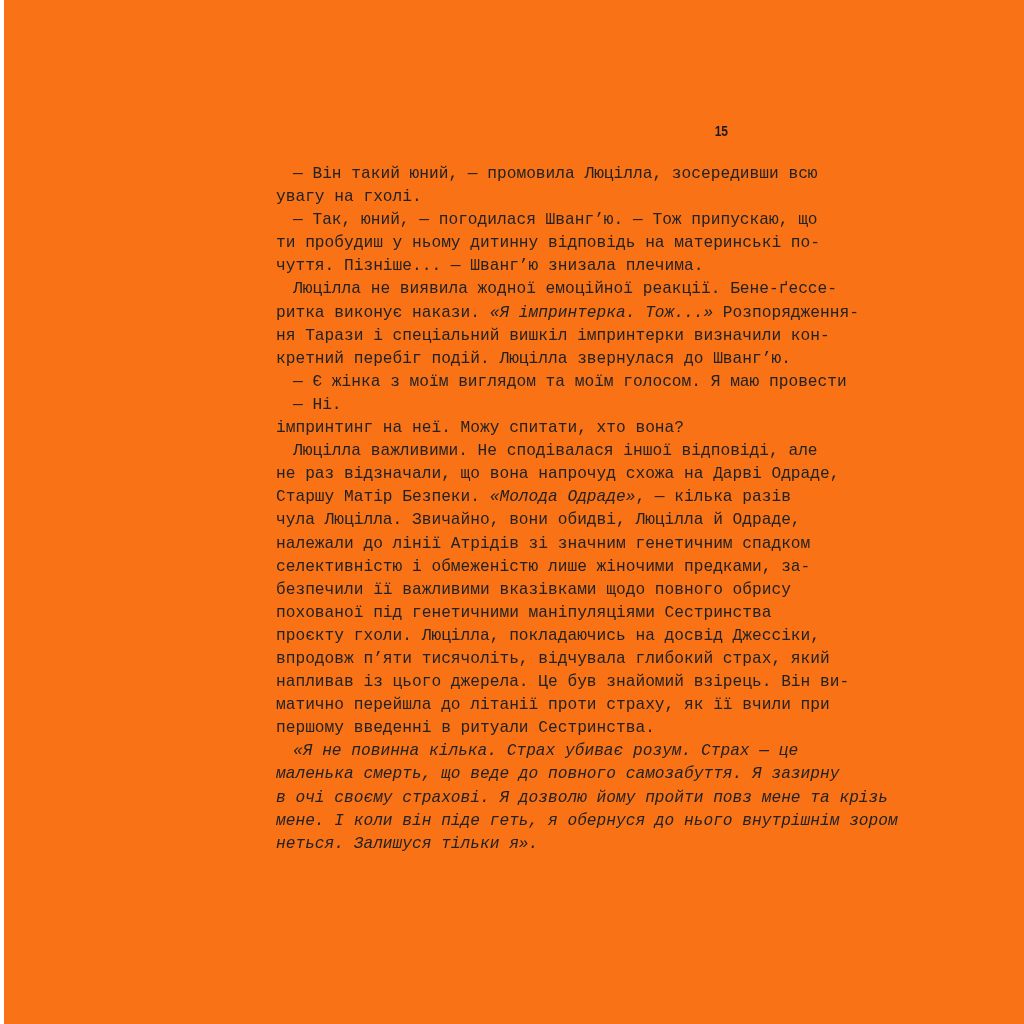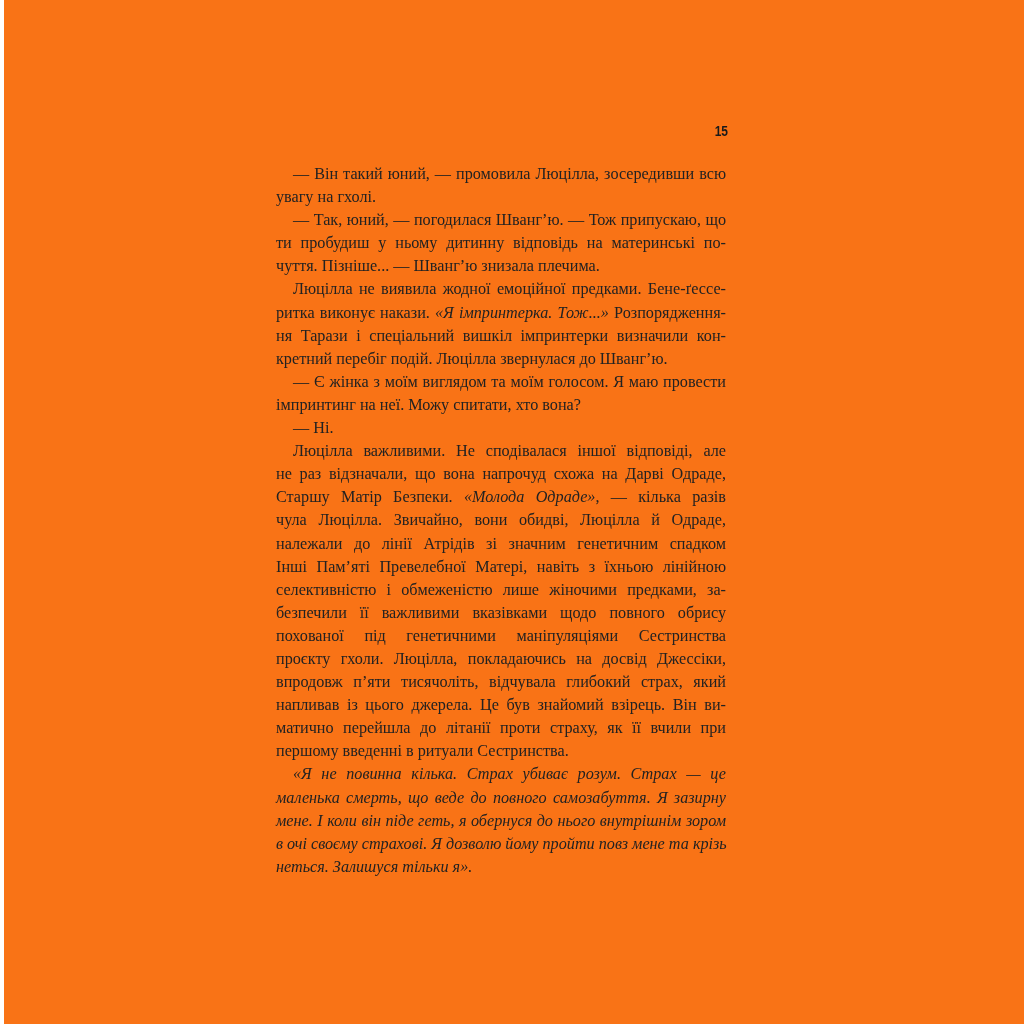--- a/index.html
+++ b/index.html
@@ -11,58 +11,57 @@
     position: absolute; left: 700px; top: 122px; width: 24px; text-align: right;
     font-family: "Liberation Sans", sans-serif; font-weight: bold; font-size: 15px;
     color: #1a1a1a; transform: scaleX(0.8); transform-origin: right center;
   }
   .text-block {
     position: absolute; left: 272px; top: 163px; width: 450px;
     font-family: "Liberation Serif", serif; font-size: 16.2px; color: #222222;
   }
   .line {
     height: 23.1px; line-height: 23.1px; white-space: nowrap;
-    text-align: justify; text-align-last: justify; overflow: visible;
+    text-align: justify; text-align-last: justify; overflow: visible; font-family: Liberation Mono, monospace;
   }
   .line.last { text-align-last: left; }
   .line.indent { padding-left: 17px; }
   .line.italic { font-style: italic; }
   .it { font-style: italic; }
 </style>
 </head>
 <body>
 
 <div class="page">
   <div class="page-number">15</div>
   <div class="text-block" id="text-block">
       <div class="line indent"><span>— Він такий юний, — промовила Люцілла, зосередивши всю</span></div>
       <div class="line last"><span>увагу на гхолі.</span></div>
       <div class="line indent"><span>— Так, юний, — погодилася Шванг’ю. — Тож припускаю, що</span></div>
       <div class="line"><span>ти пробудиш у ньому дитинну відповідь на материнські по-</span></div>
       <div class="line last"><span>чуття. Пізніше... — Шванг’ю знизала плечима.</span></div>
-      <div class="line indent"><span>Люцілла не виявила жодної емоційної предками. Бене-ґессе-</span></div>
+      <div class="line indent"><span>Люцілла не виявила жодної емоційної реакції. Бене-ґессе-</span></div>
       <div class="line"><span>ритка виконує накази. </span><span class="it">«Я імпринтерка. Тож...»</span><span> Розпорядження-</span></div>
       <div class="line"><span>ня Тарази і спеціальний вишкіл імпринтерки визначили кон-</span></div>
       <div class="line last"><span>кретний перебіг подій. Люцілла звернулася до Шванг’ю.</span></div>
       <div class="line indent"><span>— Є жінка з моїм виглядом та моїм голосом. Я маю провести</span></div>
+      <div class="line indent last"><span>— Ні.</span></div>
       <div class="line last"><span>імпринтинг на неї. Можу спитати, хто вона?</span></div>
-      <div class="line indent last"><span>— Ні.</span></div>
       <div class="line indent"><span>Люцілла важливими. Не сподівалася іншої відповіді, але</span></div>
       <div class="line"><span>не раз відзначали, що вона напрочуд схожа на Дарві Одраде,</span></div>
       <div class="line"><span>Старшу Матір Безпеки. </span><span class="it">«Молода Одраде»</span><span>, — кілька разів</span></div>
       <div class="line"><span>чула Люцілла. Звичайно, вони обидві, Люцілла й Одраде,</span></div>
       <div class="line"><span>належали до лінії Атрідів зі значним генетичним спадком</span></div>
-      <div class="line"><span>Інші Пам’яті Превелебної Матері, навіть з їхньою лінійною</span></div>
       <div class="line"><span>селективністю і обмеженістю лише жіночими предками, за-</span></div>
       <div class="line"><span>безпечили її важливими вказівками щодо повного обрису</span></div>
       <div class="line"><span>похованої під генетичними маніпуляціями Сестринства</span></div>
       <div class="line"><span>проєкту гхоли. Люцілла, покладаючись на досвід Джессіки,</span></div>
       <div class="line"><span>впродовж п’яти тисячоліть, відчувала глибокий страх, який</span></div>
       <div class="line"><span>напливав із цього джерела. Це був знайомий взірець. Він ви-</span></div>
       <div class="line"><span>матично перейшла до літанії проти страху, як її вчили при</span></div>
       <div class="line last"><span>першому введенні в ритуали Сестринства.</span></div>
       <div class="line indent italic"><span>«Я не повинна кілька. Страх убиває розум. Страх — це</span></div>
       <div class="line italic"><span>маленька смерть, що веде до повного самозабуття. Я зазирну</span></div>
+      <div class="line italic"><span>в очі своєму страхові. Я дозволю йому пройти повз мене та крізь</span></div>
       <div class="line italic"><span>мене. І коли він піде геть, я обернуся до нього внутрішнім зором</span></div>
-      <div class="line italic"><span>в очі своєму страхові. Я дозволю йому пройти повз мене та крізь</span></div>
       <div class="line italic last"><span>неться. Залишуся тільки я».</span></div>
     </div>
 </div>
 
 </body></html>

